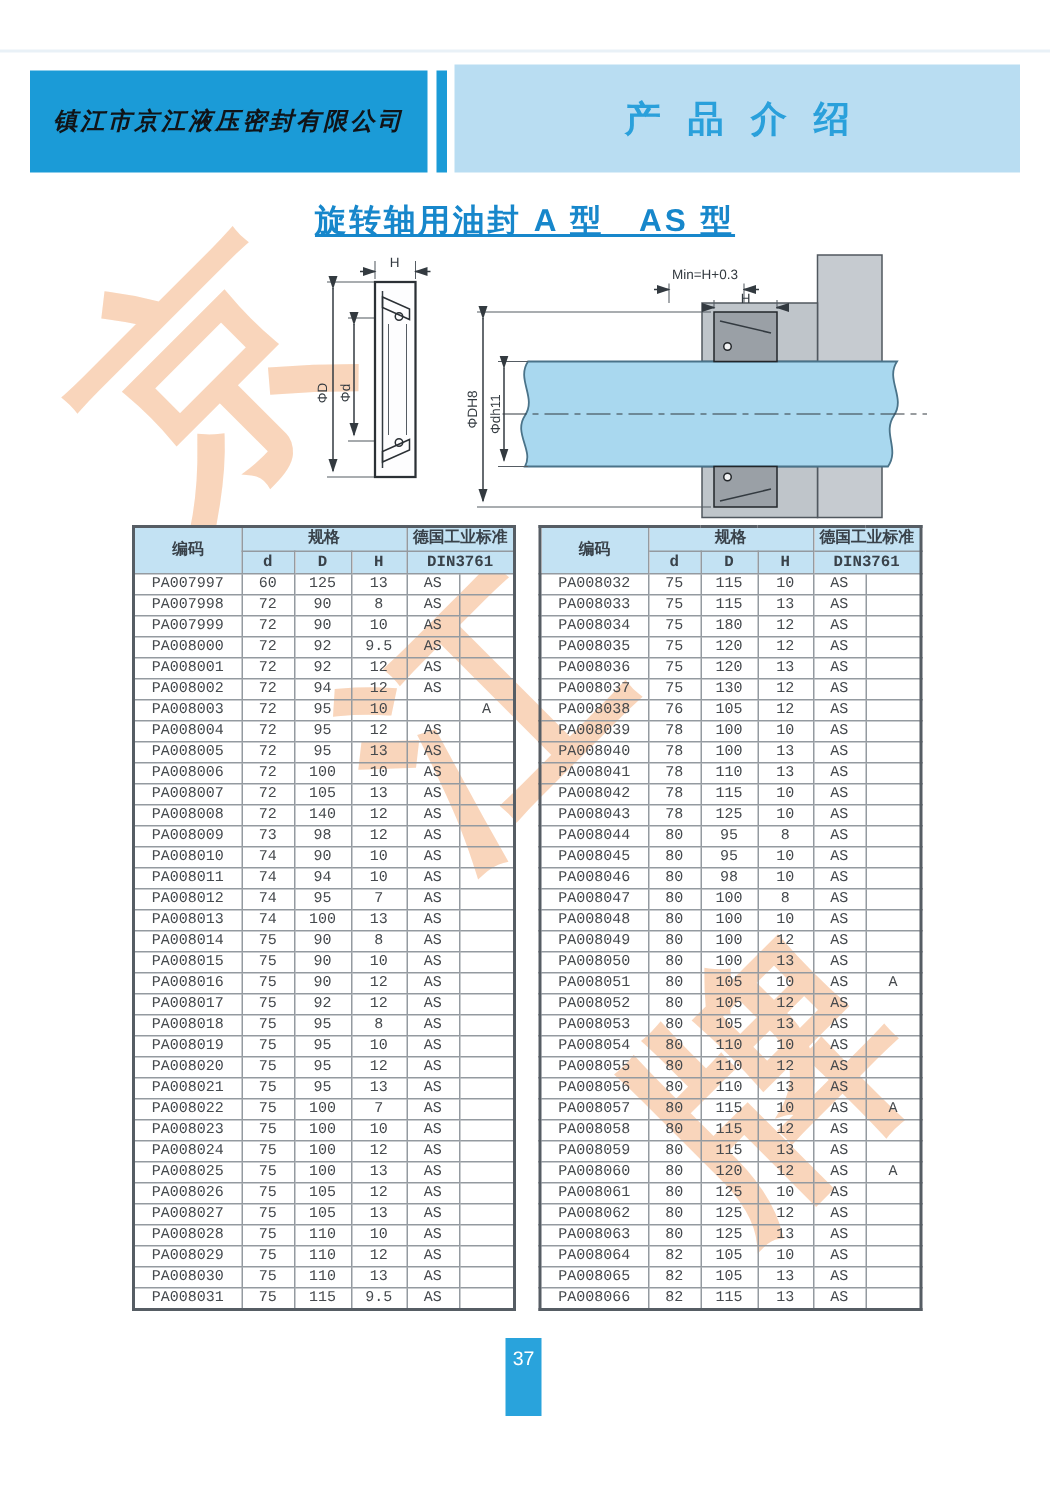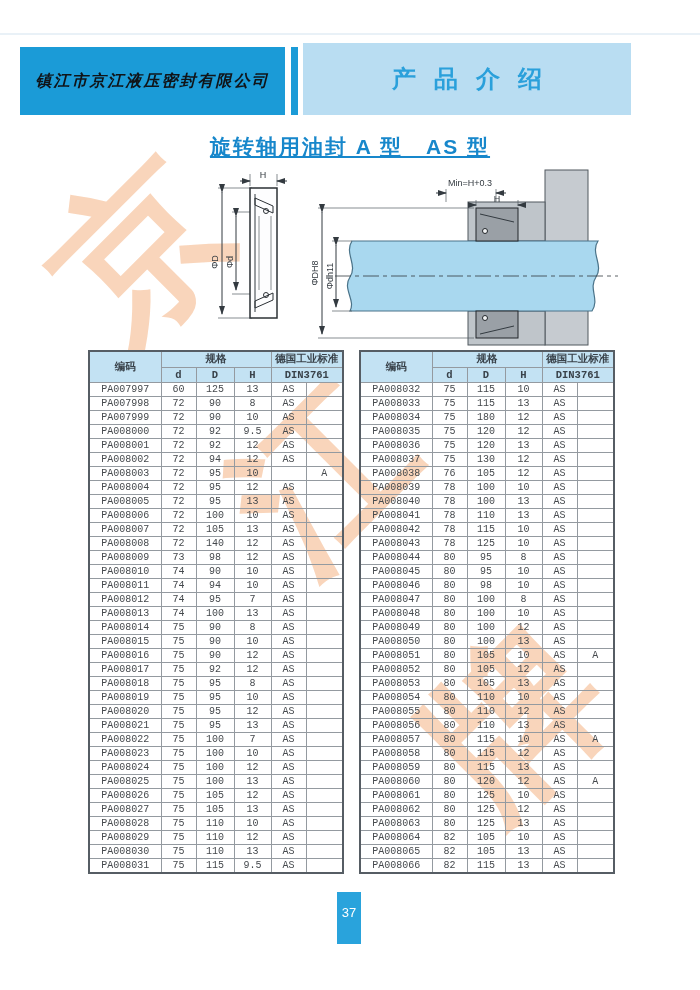--- a/index.html
+++ b/index.html
@@ -17,21 +17,21 @@
     background:var(--blue-dark,#1b9bd7);
     display:flex;align-items:center;justify-content:center;
   }
   .hdr-company{
     color:#101418;font-weight:bold;font-style:italic;
     font-family:"DejaVu Serif", serif;
     font-size:16px;letter-spacing:2px;white-space:nowrap;
   }
   .hdr-stripe{left:291px;top:47px;width:7px;height:68px;background:var(--blue-dark,#1b9bd7);}
   .hdr-light{
-    left:303px;top:43px;width:328px;height:72px;
+    left:303px;top:43px;width:377px;height:72px;
     background:var(--blue-light,#b9ddf2);
     display:flex;align-items:center;justify-content:center;
   }
   .hdr-section{
     color:var(--section-text,#2aa0db);
     font-size:24px;letter-spacing:18px;padding-left:18px;
     font-weight:bold;white-space:nowrap;
   }
   .page-title{
     left:0;top:133px;width:700px;text-align:center;
@@ -81,21 +81,21 @@
   }
   .spec-table thead tr:first-child th{height:15px;line-height:15px;}
   .spec-table thead tr:last-child th{height:14px;line-height:14px;}
   .sub-dDH{color:#2b3e55;}
   .din2{font-weight:normal;font-size:10px;margin-top:19px;}
   
   .pagenum{
     left:337px;top:892px;width:24px;height:52px;
     background:var(--page-blue,#29a3dc);
     color:#ffffff;font-size:13px;text-align:center;
-    padding-top:13px;box-sizing:border-box;z-index:3;
+    padding-top:6px;box-sizing:border-box;z-index:3;
   }
 </style>
 </head>
 <body>
 
 <div class="abs page-edge-top"></div>
 
 <div class="abs wm-char" id="wm1">京</div>
 <div class="abs wm-char" id="wm2">江</div>
 <div class="abs wm-char" id="wm3">牌</div>

